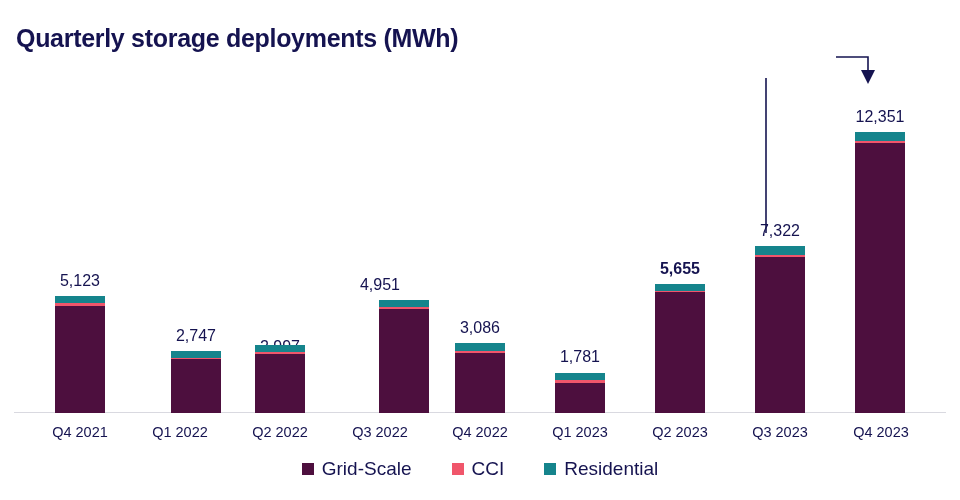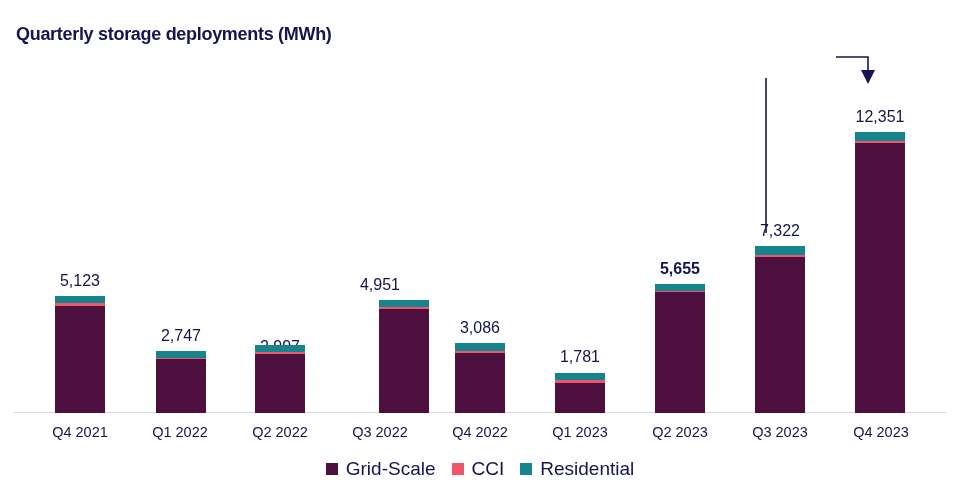--- a/index.html
+++ b/index.html
@@ -16,21 +16,21 @@
   .chart-root {
     position: relative;
     width: 960px;
     height: 500px;
     background: #ffffff;
   }
   .chart-title {
     position: absolute;
     left: 16px;
     top: 24px;
-    font-size: 18px;
+    font-size: 25px;
     font-weight: bold;
     letter-spacing: -0.3px;
     color: #151350;
     white-space: nowrap;
   }
   .plot-area {
     position: absolute;
     left: 0;
     top: 0;
     width: 960px;
@@ -78,21 +78,21 @@
     white-space: nowrap;
   }
   .legend {
     position: absolute;
     left: 0;
     top: 458px;
     width: 960px;
     display: flex;
     justify-content: center;
     align-items: center;
-    gap: 16px;
+    gap: 40px;
   }
   .legend-item {
     display: flex;
     align-items: center;
     gap: 8px;
   }
   .legend-swatch {
     width: 12px;
     height: 12px;
     display: inline-block;
@@ -141,21 +141,21 @@
     <div class="axis-line"></div>
     <div id="bars-layer">
         <div class="bar-group" style="left: 55px;">
           <div class="bar-value" style="bottom: 122.554px;">5,123</div>
           <div class="bar-stack" style="height: 116.554px;">
             <div class="seg" style="height: 6.82536px; background: rgb(21, 132, 140);"></div>
             <div class="seg" style="height: 2.50263px; background: rgb(240, 86, 107);"></div>
             <div class="seg" style="height: 107.226px; background: rgb(77, 15, 62);"></div>
           </div>
         </div>
-        <div class="bar-group" style="left: 156px;">
+        <div class="bar-group" style="left: 171px;">
           <div class="bar-value" style="bottom: 68.4975px;">2,747</div>
           <div class="bar-stack" style="height: 62.4975px;">
             <div class="seg" style="height: 7.50789px; background: rgb(21, 132, 140);"></div>
             <div class="seg" style="height: 1.36507px; background: rgb(240, 86, 107);"></div>
             <div class="seg" style="height: 53.6246px; background: rgb(77, 15, 62);"></div>
           </div>
         </div>
         <div class="bar-group" style="left: 255px;">
           <div class="bar-value" style="bottom: 57px;">2,997</div>
           <div class="bar-stack" style="height: 68.1853px;">

